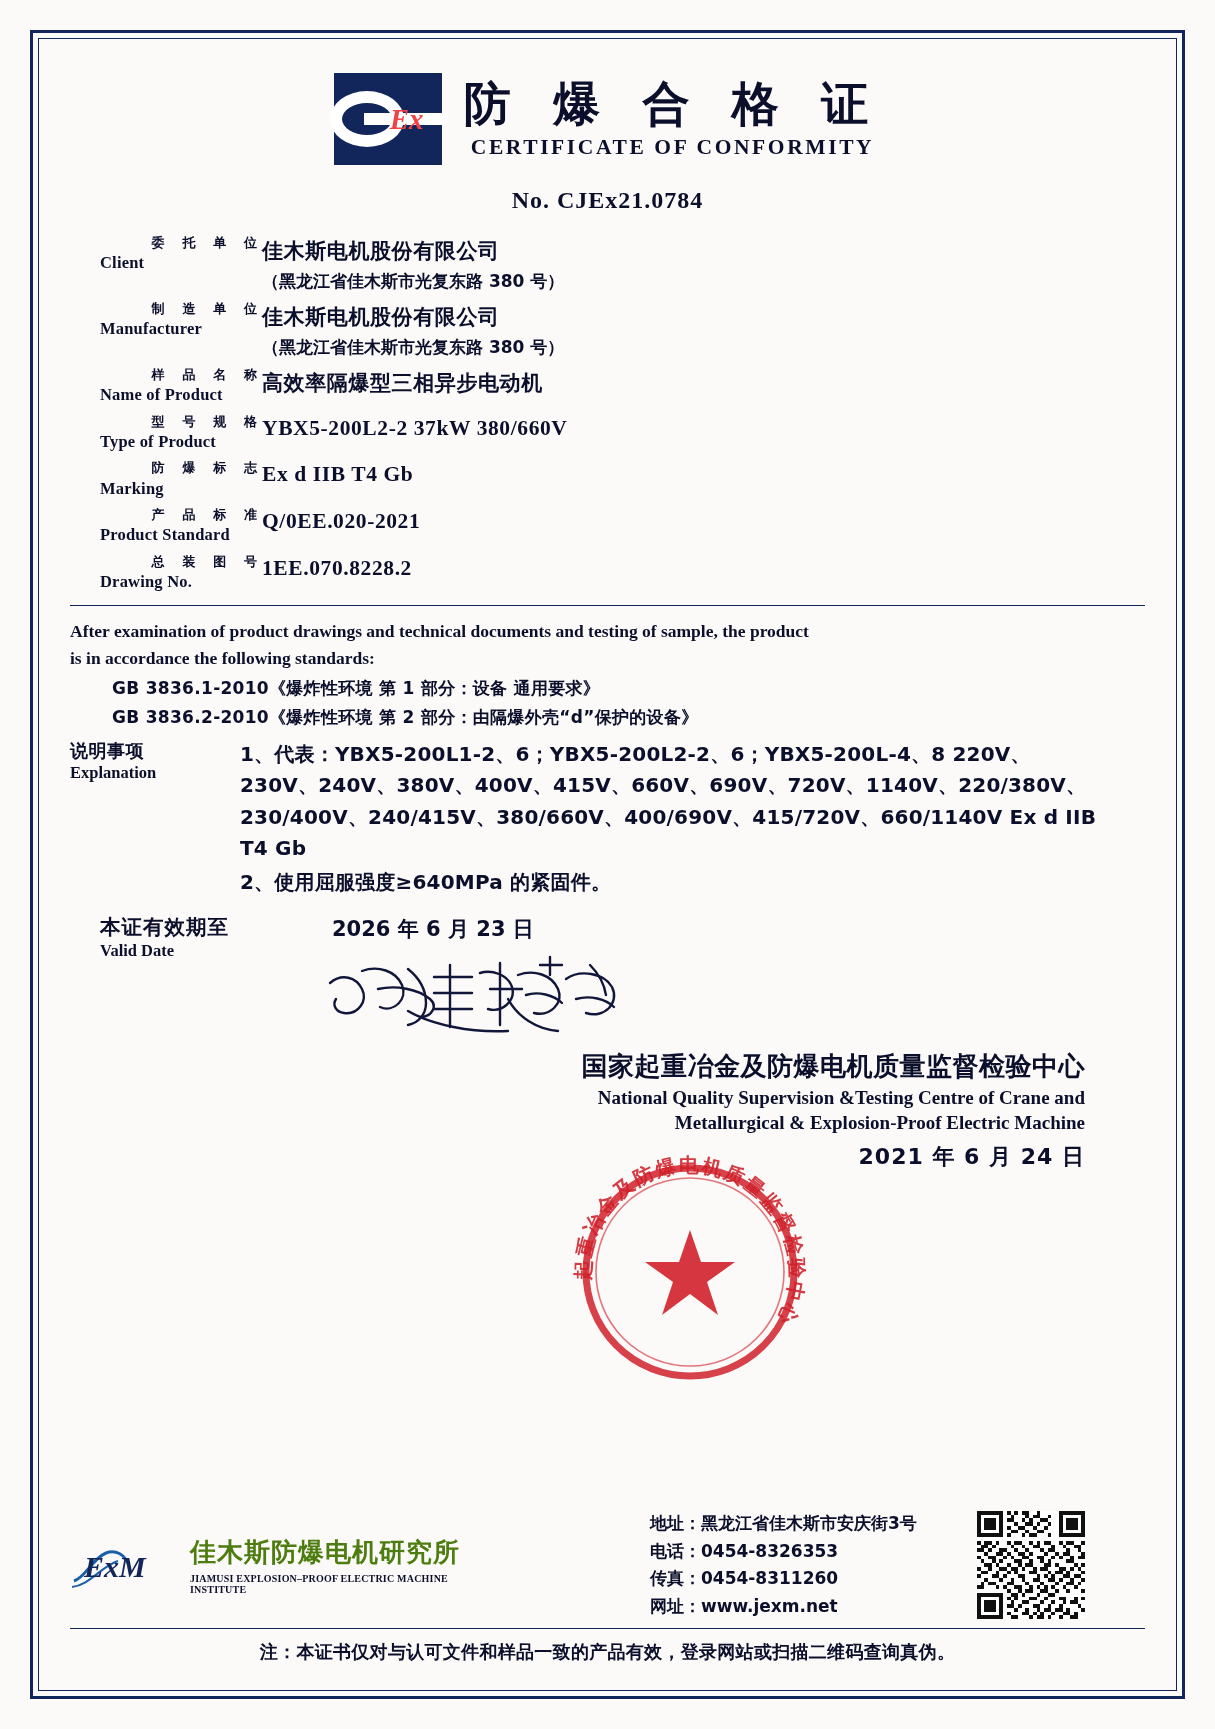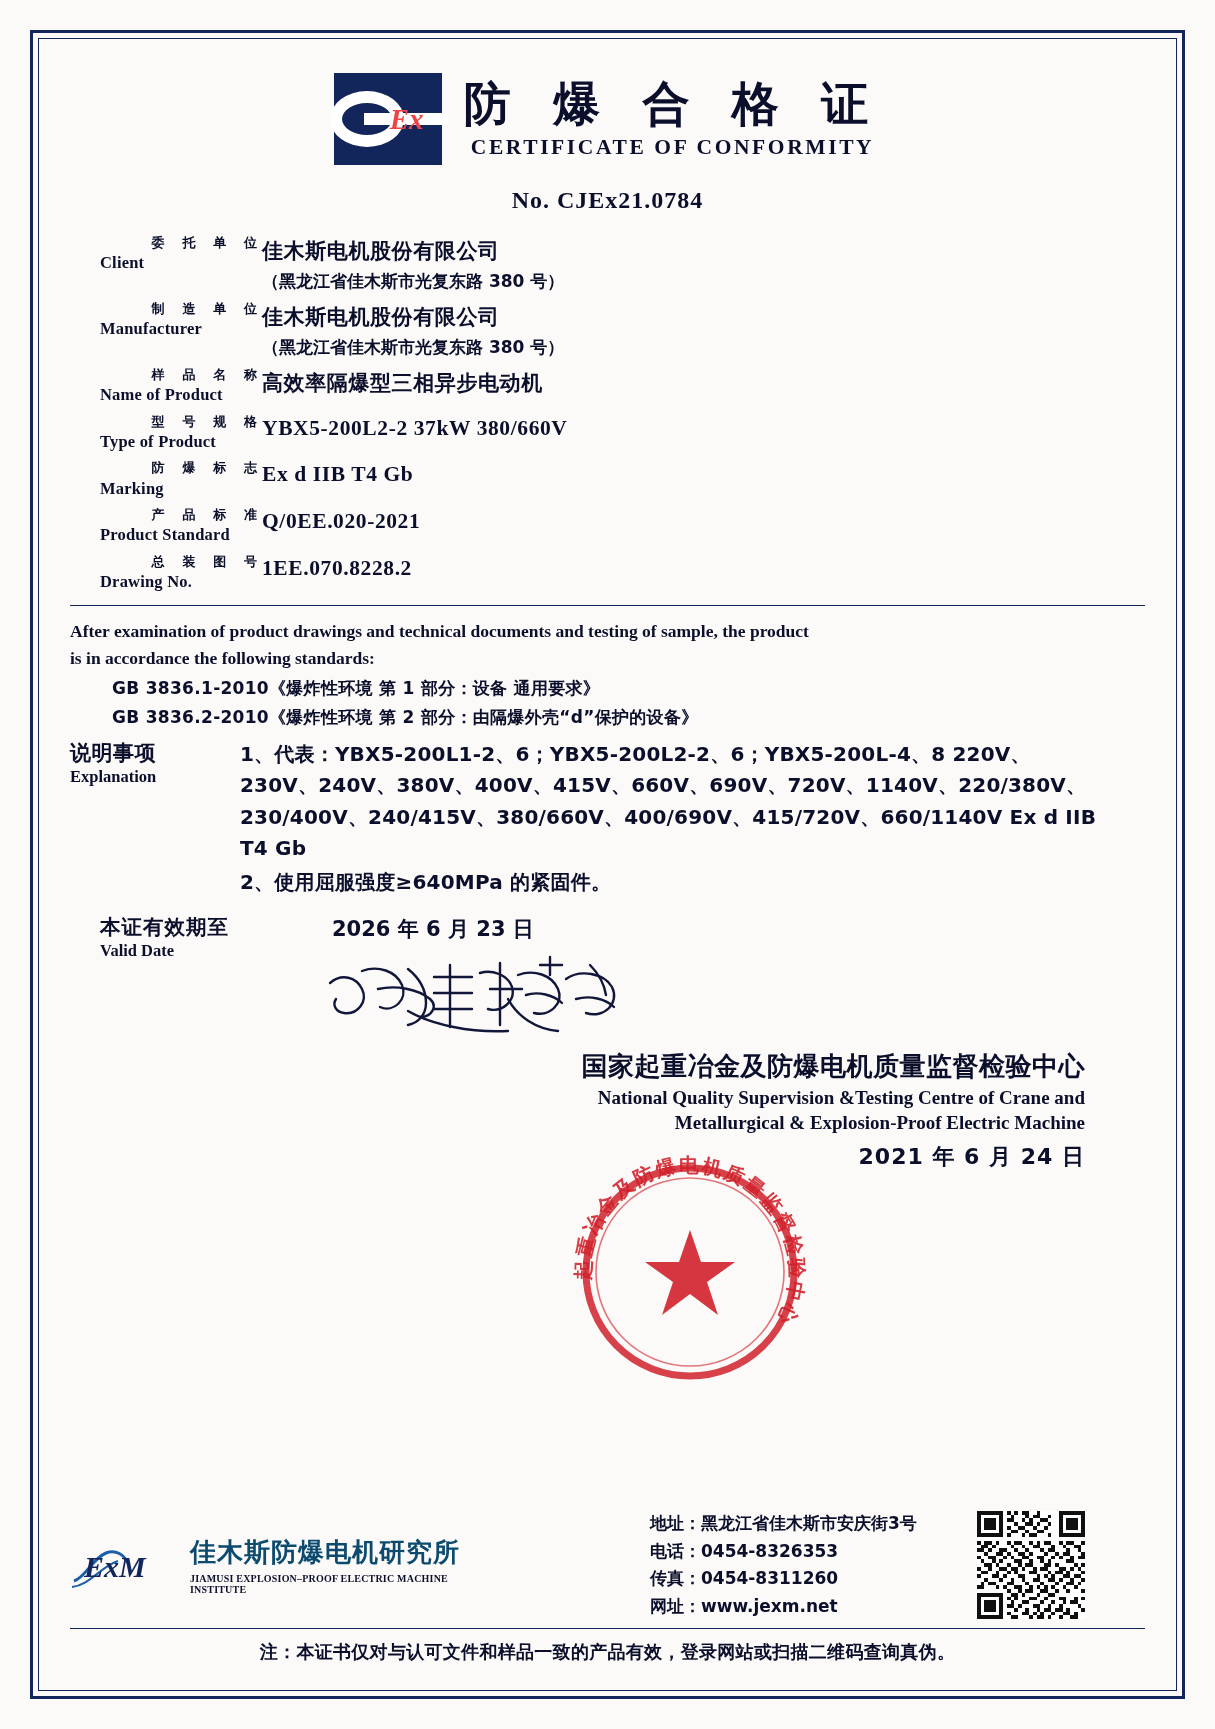--- a/index.html
+++ b/index.html
@@ -201,21 +201,21 @@
   .explain {
     display: flex;
     margin-top: 10px;
     align-items: flex-start;
   }
   .explain .label2 {
     width: 170px;
     flex: none;
   }
   .explain .label2 .cn {
-    font-size: 21px;
+    font-size: 18px;
     font-weight: bold;
     font-family: "DejaVu Sans", sans-serif;
     letter-spacing: 0.5px;
   }
   .explain .label2 .en {
     font-size: 16.5px;
     font-weight: bold;
   }
   .explain .body {
     font-size: 20px;
@@ -332,21 +332,21 @@
     flex: none;
   }
   .jexm-text {
     margin-left: 4px;
   }
   .jexm-cn {
     font-size: 26px;
     font-weight: bold;
     font-family: "DejaVu Sans", sans-serif;
     letter-spacing: 1px;
-    color: #0c4a6e;
+    color: #4d7c0f;
   }
   .jexm-en {
     font-size: 10px;
     font-weight: bold;
     letter-spacing: 0.2px;
     color: #0b0f2b;
     margin-top: 3px;
   }
   .contact {
     font-size: 17px;

